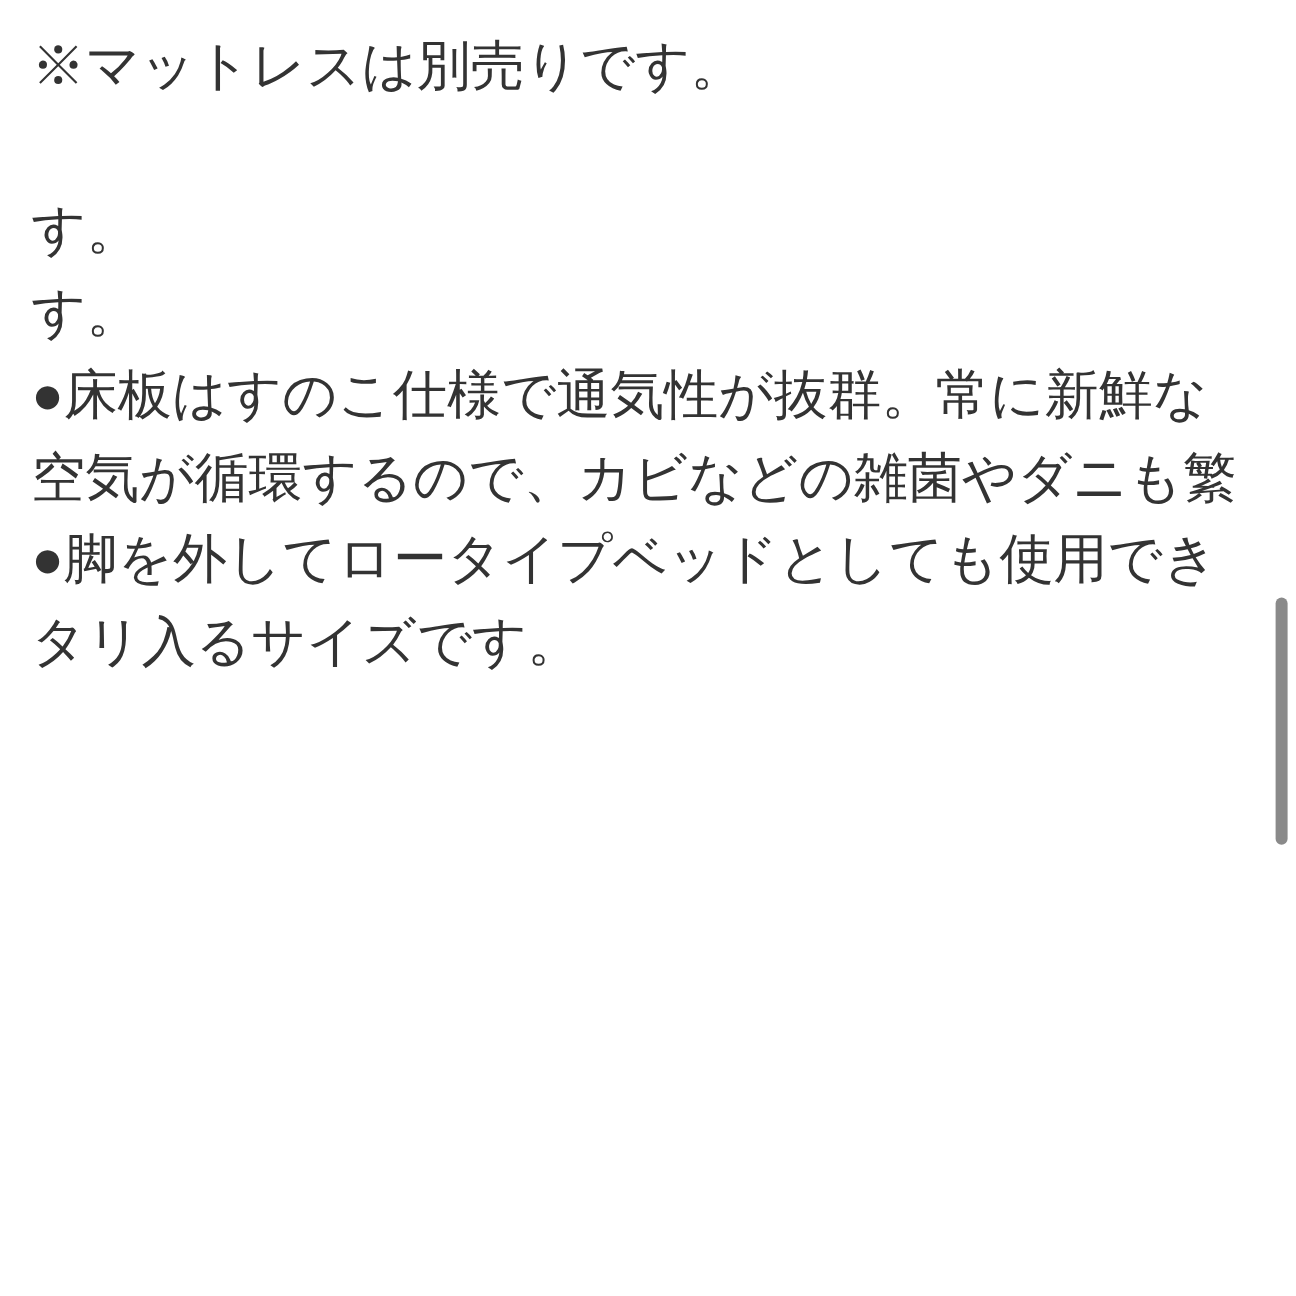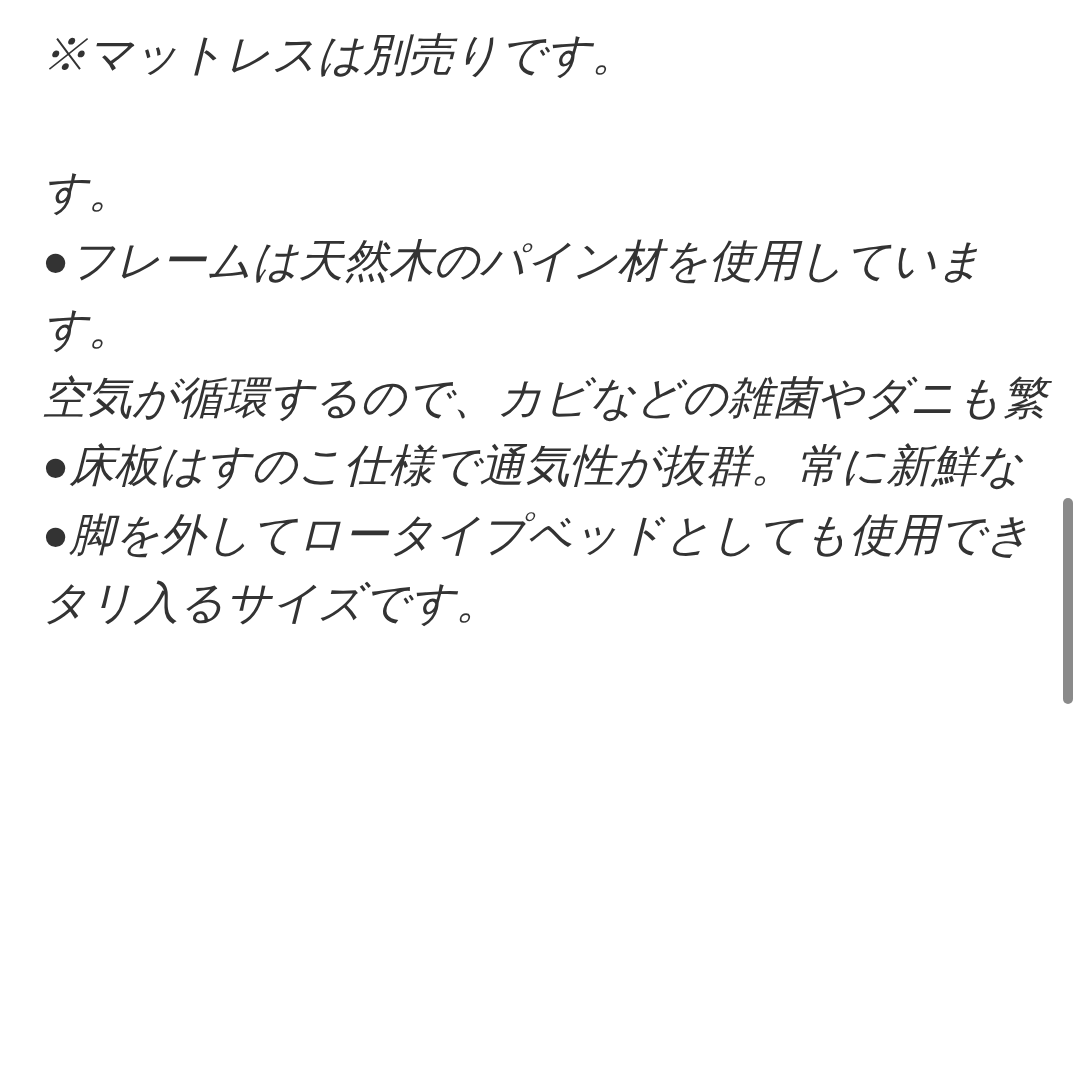--- a/index.html
+++ b/index.html
@@ -9,26 +9,25 @@
   body {
     width: 1080px;
     height: 1080px;
     background: #ffffff;
     overflow: hidden;
     position: relative;
     font-family: "Liberation Sans", sans-serif;
   }
   .desc-view {
     position: absolute;
-    left: 42px;
+    left: 26px;
     top: 21px;
     width: 1000px;
     color: #333333;
     font-size: 45px;
-    font-style: italic;
   }
   .desc-line {
     height: 68.5px;
     line-height: 68.5px;
     white-space: pre;
     overflow: visible;
     letter-spacing: 0;
   }
   .scrollbar-thumb {
     position: absolute;
@@ -40,21 +39,20 @@
     border-radius: 5px;
   }
 </style>
 </head>
 <body>
 
 <div class="desc-view">
   <div class="desc-line">※マットレスは別売りです。</div>
   <div class="desc-line"></div>
   <div class="desc-line">す。</div>
-  <div class="desc-line">●フレームは天然木のパイン材を使用していま</div>
   <div class="desc-line">す。</div>
+  <div class="desc-line">●床板はすのこ仕様で通気性が抜群。常に新鮮な</div>
   <div class="desc-line">空気が循環するので、カビなどの雑菌やダニも繁</div>
-  <div class="desc-line">●床板はすのこ仕様で通気性が抜群。常に新鮮な</div>
   <div class="desc-line">●脚を外してロータイプベッドとしても使用でき</div>
   <div class="desc-line">タリ入るサイズです。</div>
 </div>
 
 <div class="scrollbar-thumb"></div>
 
 </body></html>

